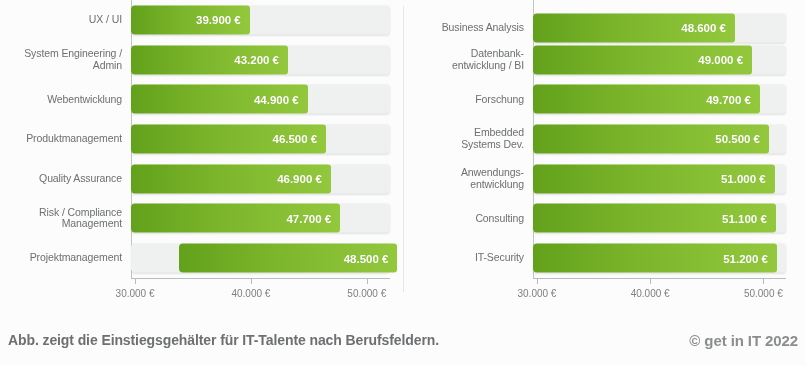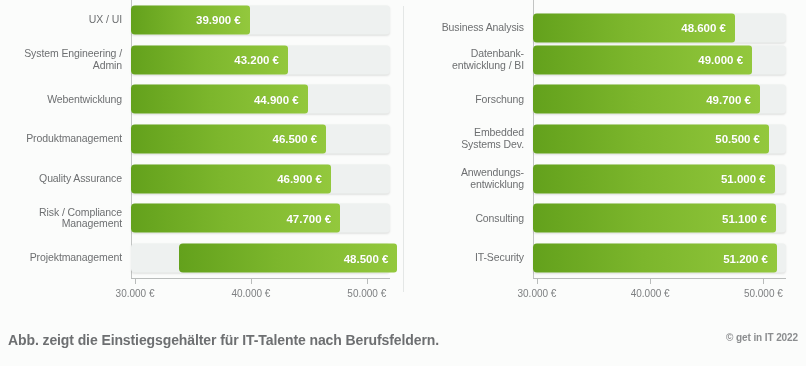--- a/index.html
+++ b/index.html
@@ -141,21 +141,21 @@
     top:22px;
     font-size:14px;
     font-weight:bold;
     color:#6d6f71;
     letter-spacing:-0.1px;
   }
   .credit{
     position:absolute;
     right:8px;
     top:22px;
-    font-size:10px;
+    font-size:15px;
     font-weight:bold;
     color:#8b8d8f;
     letter-spacing:-0.1px;
   }
 </style>
 </head>
 <body>
 
 <div class="figure">
 

